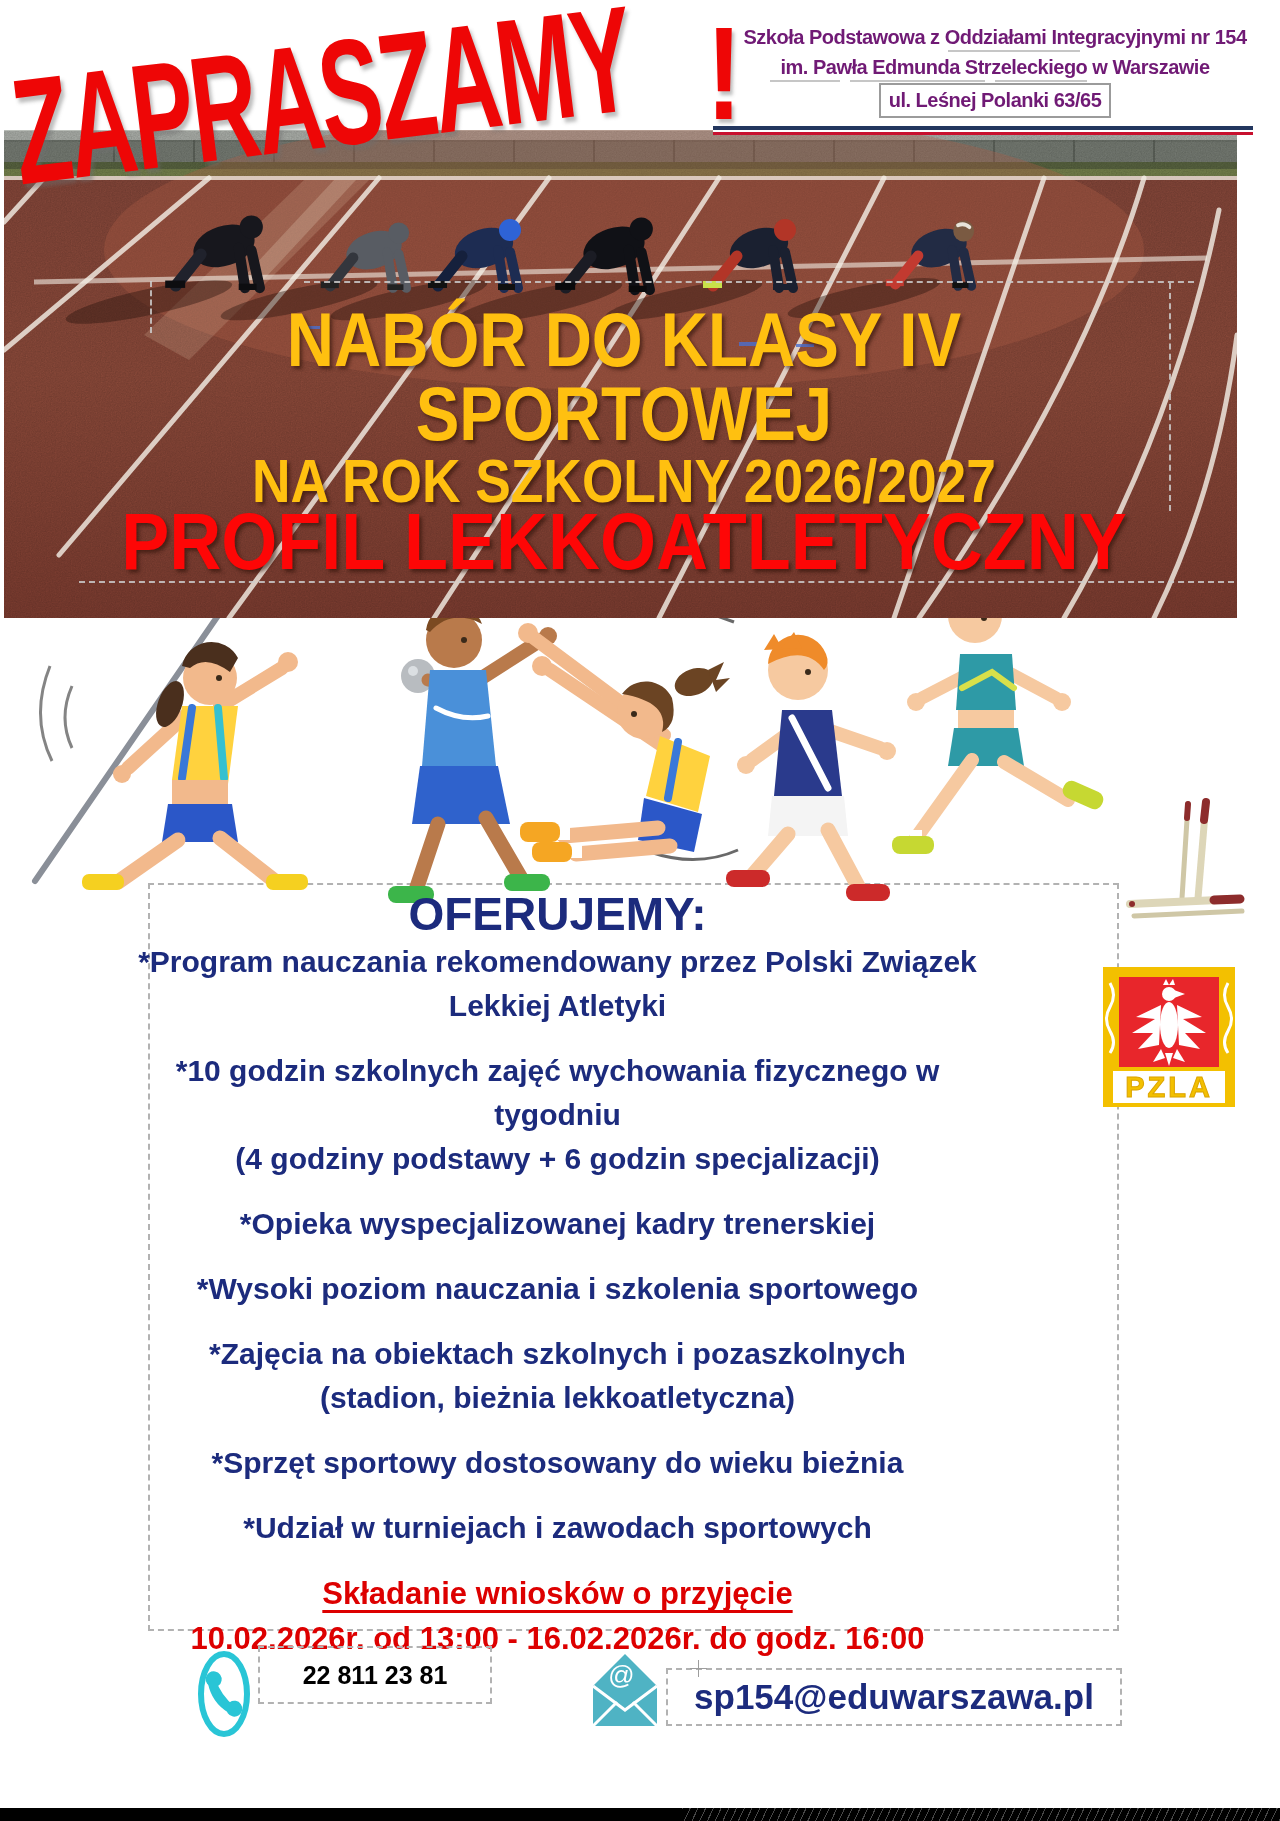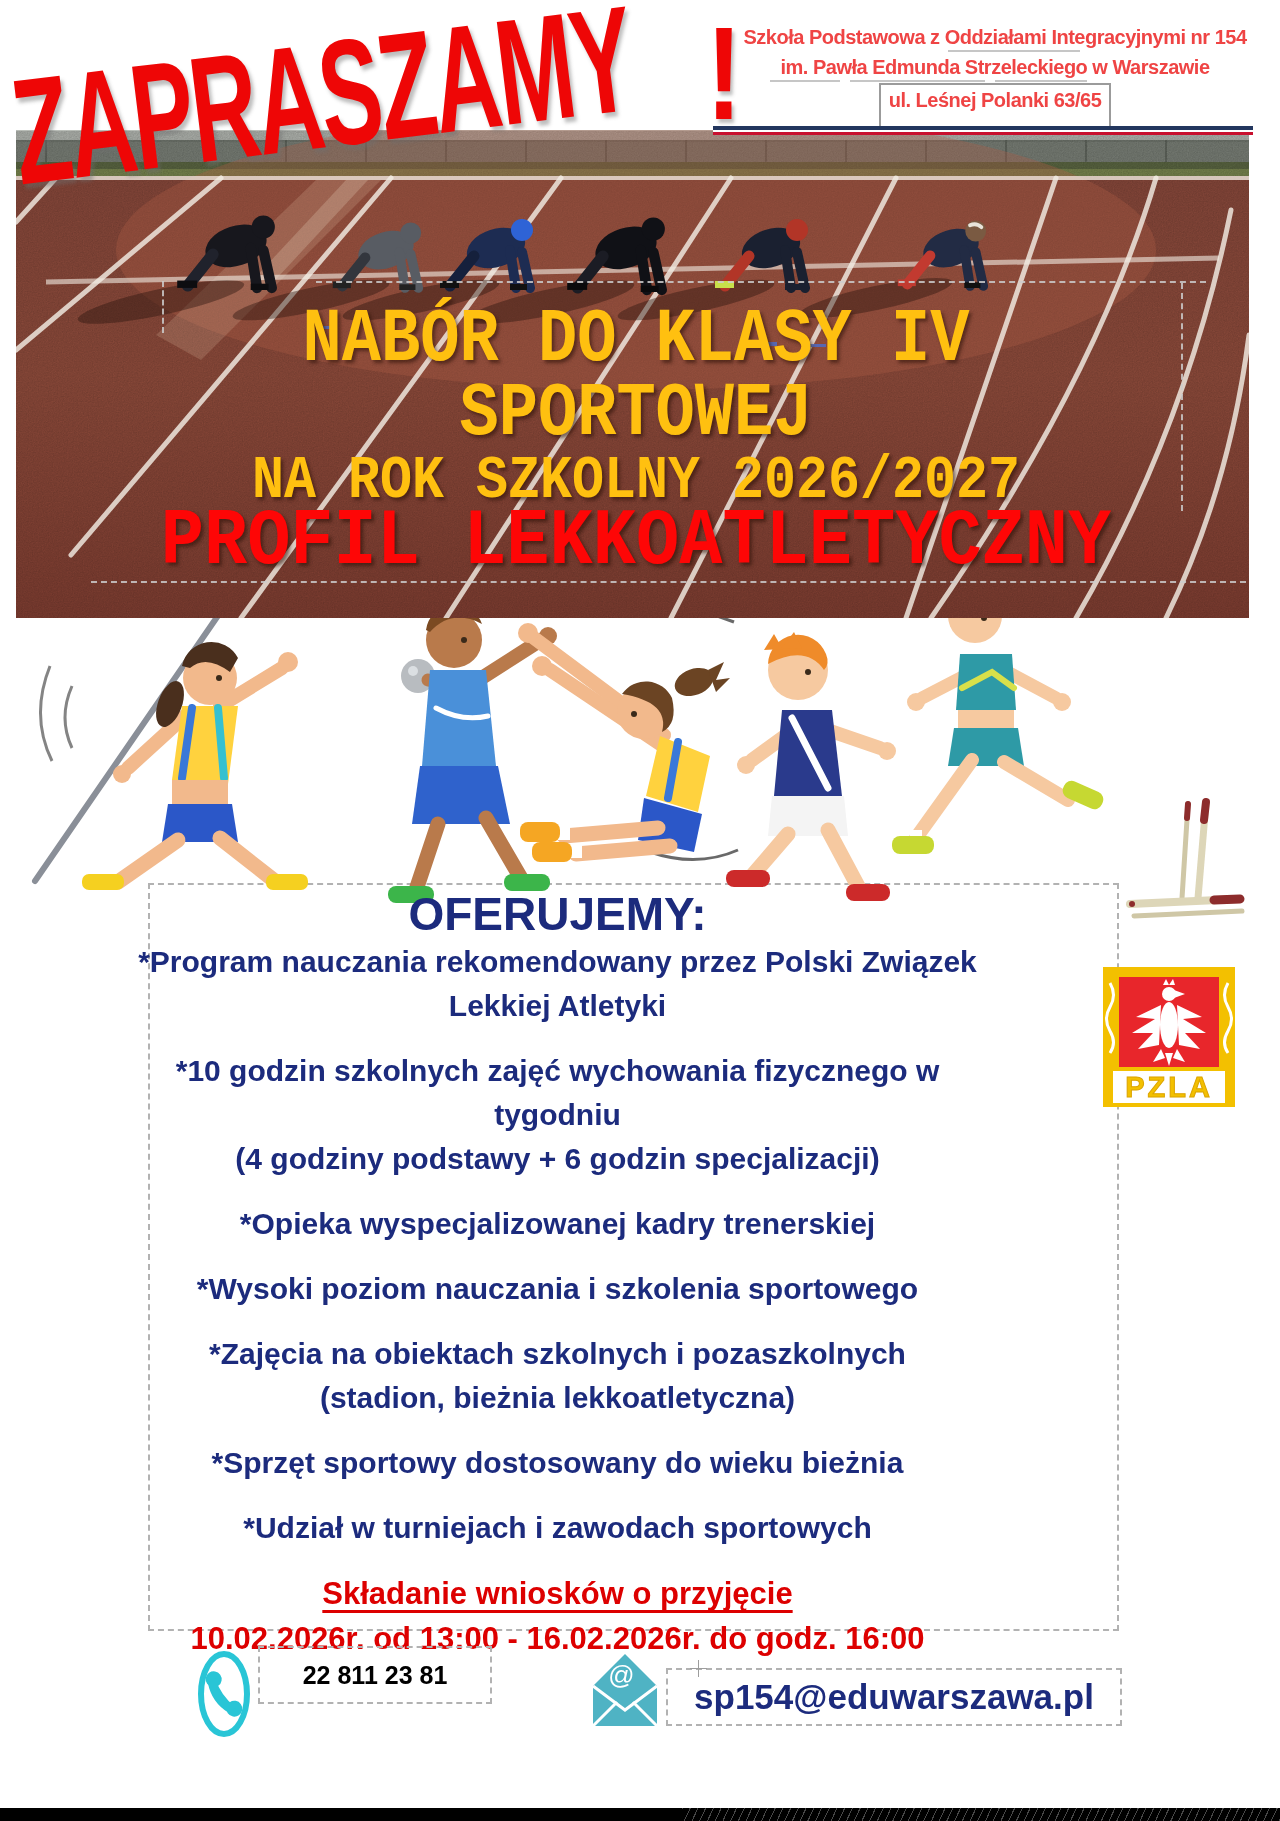--- a/index.html
+++ b/index.html
@@ -17,34 +17,34 @@
     text-shadow:4px 5px 5px rgba(110,110,110,.45);
   }
   .bang{
     position:absolute;left:706px;top:8px;z-index:30;
     font-size:132px;font-weight:bold;color:#ee0606;line-height:1;
     transform:scaleX(.82);transform-origin:0 0;
     text-shadow:3px 4px 4px rgba(110,110,110,.45);
   }
   .school{
     position:absolute;left:733px;top:22px;width:524px;z-index:25;
-    text-align:center;color:#ef4444;font-weight:bold;font-size:20px;
+    text-align:center;color:#701a75;font-weight:bold;font-size:20px;
     line-height:30px;letter-spacing:-0.5px;
   }
   .school .addr-box{
-    display:inline-block;border:2px solid #9b9b9b;padding:0 8px 17px 8px;margin-top:1px;
+    display:inline-block;border:2px solid #9b9b9b;padding:0 8px 1px 8px;margin-top:1px;
   }
   .proof-mark{position:absolute;height:2px;background:#c6c6c6;z-index:26;}
   .flag-line{position:absolute;left:713px;top:126px;width:540px;z-index:26;}
   .flag-line .navy{height:4px;background:#22365e;}
   .flag-line .gap{height:2px;background:#ffffff;}
   .flag-line .red{height:3px;background:#c8102e;}
 
   
-  .hero{position:absolute;left:16px;top:130px;width:1240px;height:488px;overflow:hidden;z-index:10;font-family:Liberation Mono, monospace;}
+  .hero{position:absolute;left:4px;top:130px;width:1240px;height:488px;overflow:hidden;z-index:10;}
   .hero svg.photo{position:absolute;left:0;top:0;}
   .hero-t{position:absolute;left:0;width:100%;text-align:center;font-weight:bold;
     white-space:nowrap;line-height:1;z-index:12;
     text-shadow:3px 3px 4px rgba(40,15,5,.55);}
   .t-yellow{color:#ffc010;}
   .t-red{color:#fe0606;}
   .t1{top:172px;font-size:76px;transform:scaleX(.86);}
   .t2{top:246px;font-size:76px;transform:scaleX(.86);}
   .t3{top:320px;font-size:62px;transform:scaleX(.86);}
   .t4{top:372px;font-size:80px;transform:scaleX(.9);}

